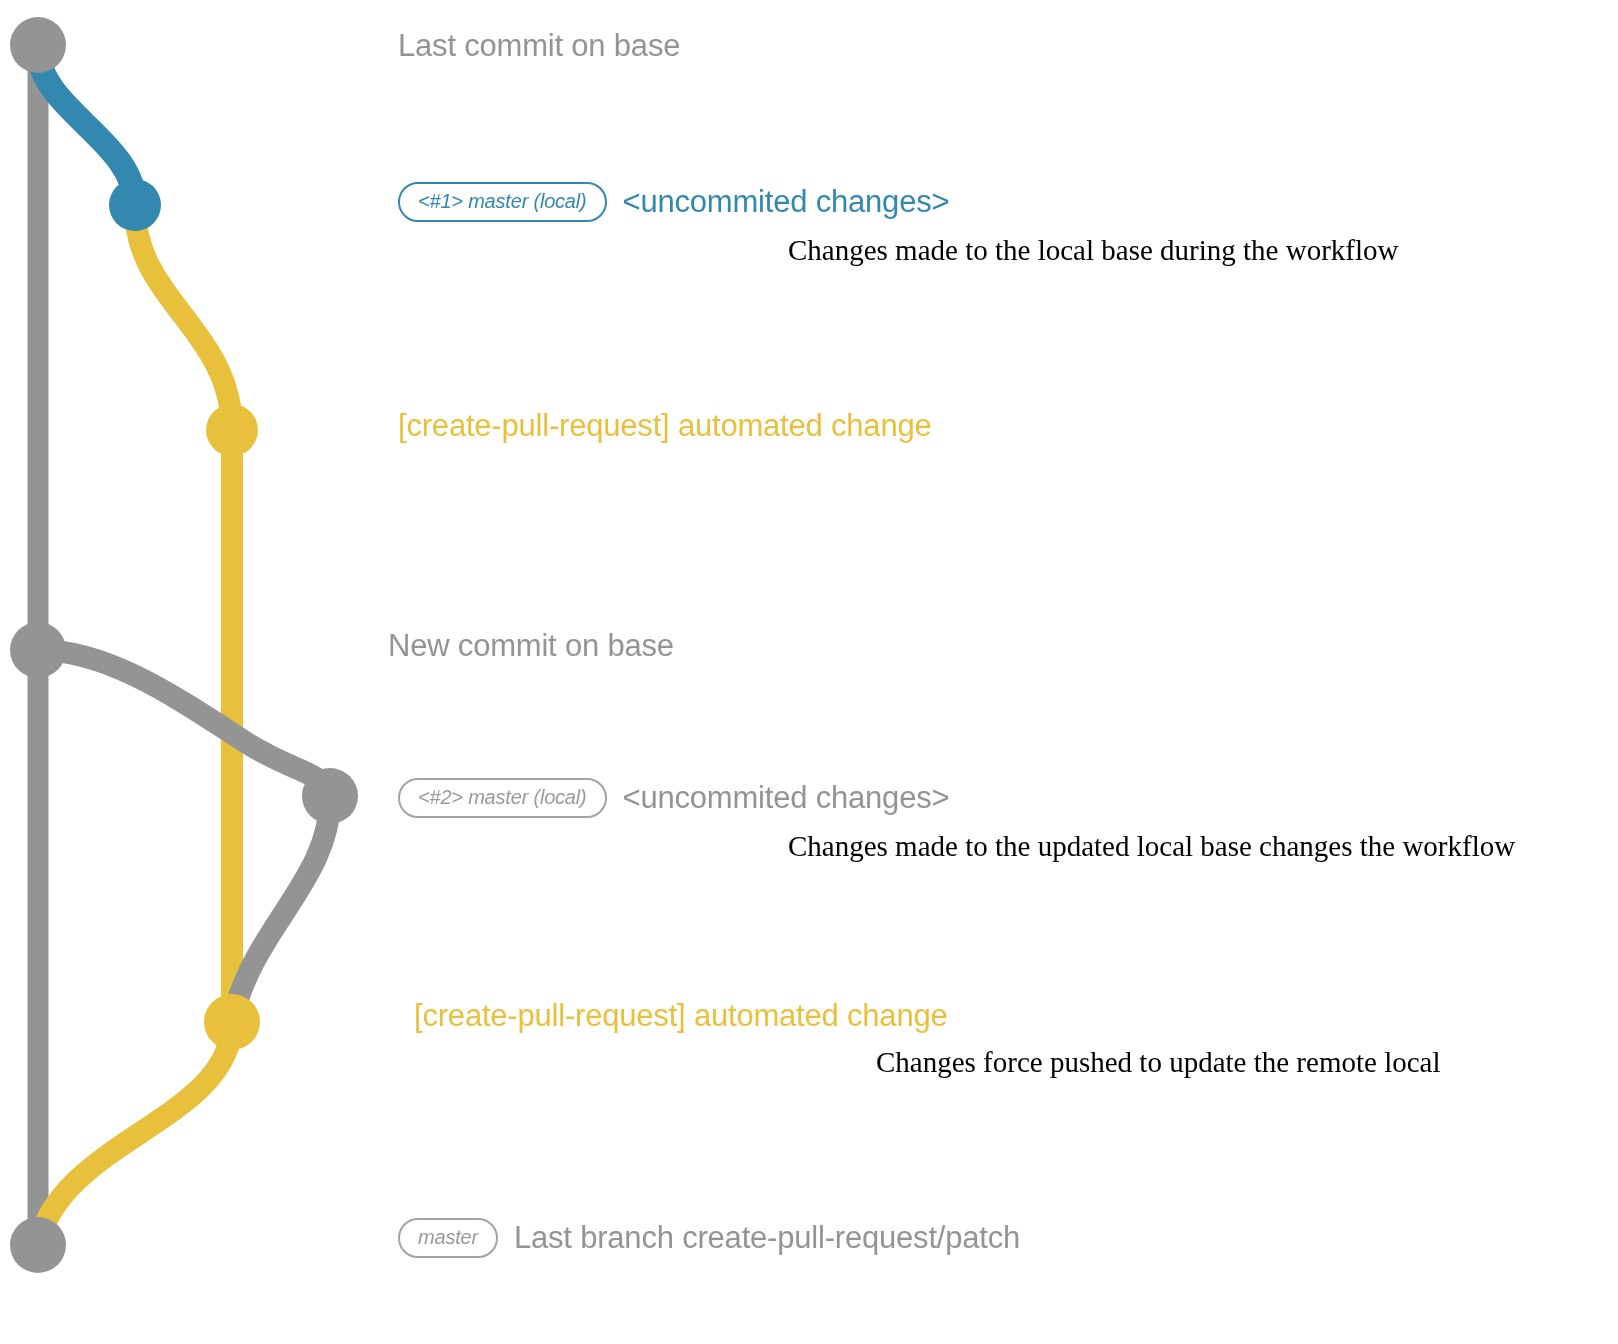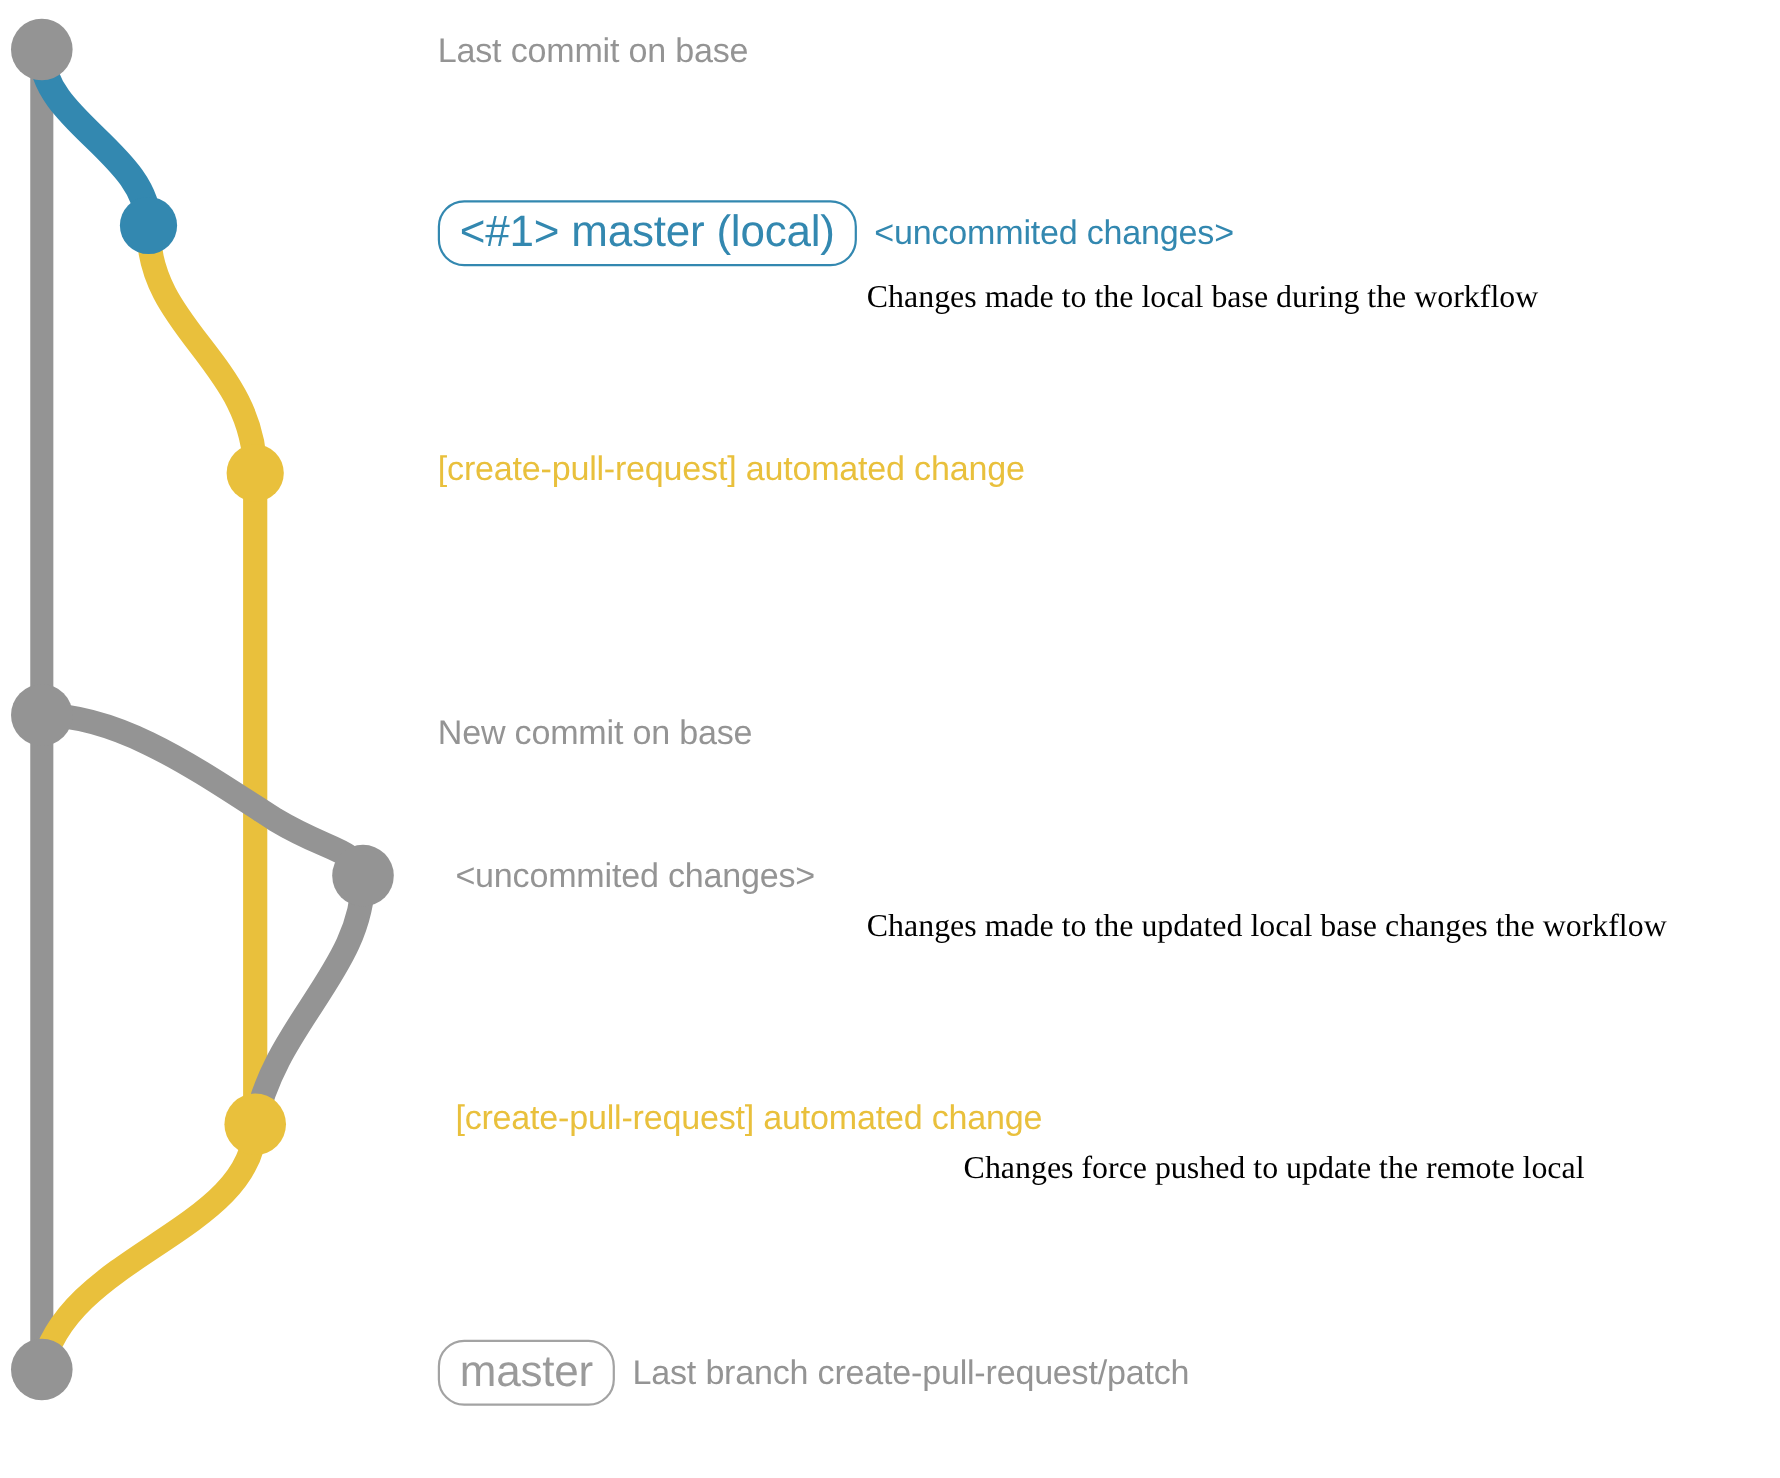--- a/index.html
+++ b/index.html
@@ -38,28 +38,29 @@
     letter-spacing: -0.2px;
     white-space: nowrap;
   }
   .headline.grey   { color: #949494; }
   .headline.blue   { color: #3388b0; }
   .headline.yellow { color: #e9c03c; }
 
   .badge {
     display: inline-block;
     font-family: "Liberation Sans", sans-serif;
-    font-size: 40px;
+    font-size: 20px;
     letter-spacing: -0.2px;
     padding: 7px 18px 9px 18px;
     border-radius: 24px;
     border: 2.5px solid #949494;
     color: #949494;
     line-height: 1.0;
     white-space: nowrap;
+    font-style: italic;
   }
   .badge.blue   { border-color: #3388b0; color: #3388b0; }
   .badge.yellow { border-color: #e9c03c; color: #e9c03c; }
   .badge.grey   { border-color: #a3a3a3; color: #9a9a9a; }
 
   .badge-gap { display: inline-block; width: 16px; }
 
   .subtext {
     font-family: "Liberation Serif", serif;
     font-size: 29px;
@@ -108,28 +109,29 @@
   </div>
   <div class="subtext" style="margin-left:390px;text-align:center;">Changes made to the local base during the workflow</div>
 </div>
 
 <div class="row-stack" style="left:398px; top:408px;">
   <div class="line-main">
     <span class="headline yellow">[create-pull-request] automated change</span>
   </div>
 </div>
 
-<div class="row-stack" style="left:398px; top:628px;margin-top:20px;">
+<div class="row-stack" style="left:388px; top:628px;">
   <div class="line-main">
     <span class="headline grey">New commit on base</span>
   </div>
 </div>
 
 <div class="row-stack" style="left:398px; top:778px;">
   <div class="line-main">
+    <span class="badge grey">&lt;#2&gt; master (local)</span>
     <span class="badge-gap"></span>
     <span class="headline grey">&lt;uncommited changes&gt;</span>
   </div>
   <div class="subtext" style="margin-left:390px;">Changes made to the updated local base changes the workflow</div>
 </div>
 
 <div class="row-stack" style="left:398px; top:998px;">
   <div class="line-main">
     <span class="badge-gap"></span>
     <span class="headline yellow">[create-pull-request] automated change</span>

